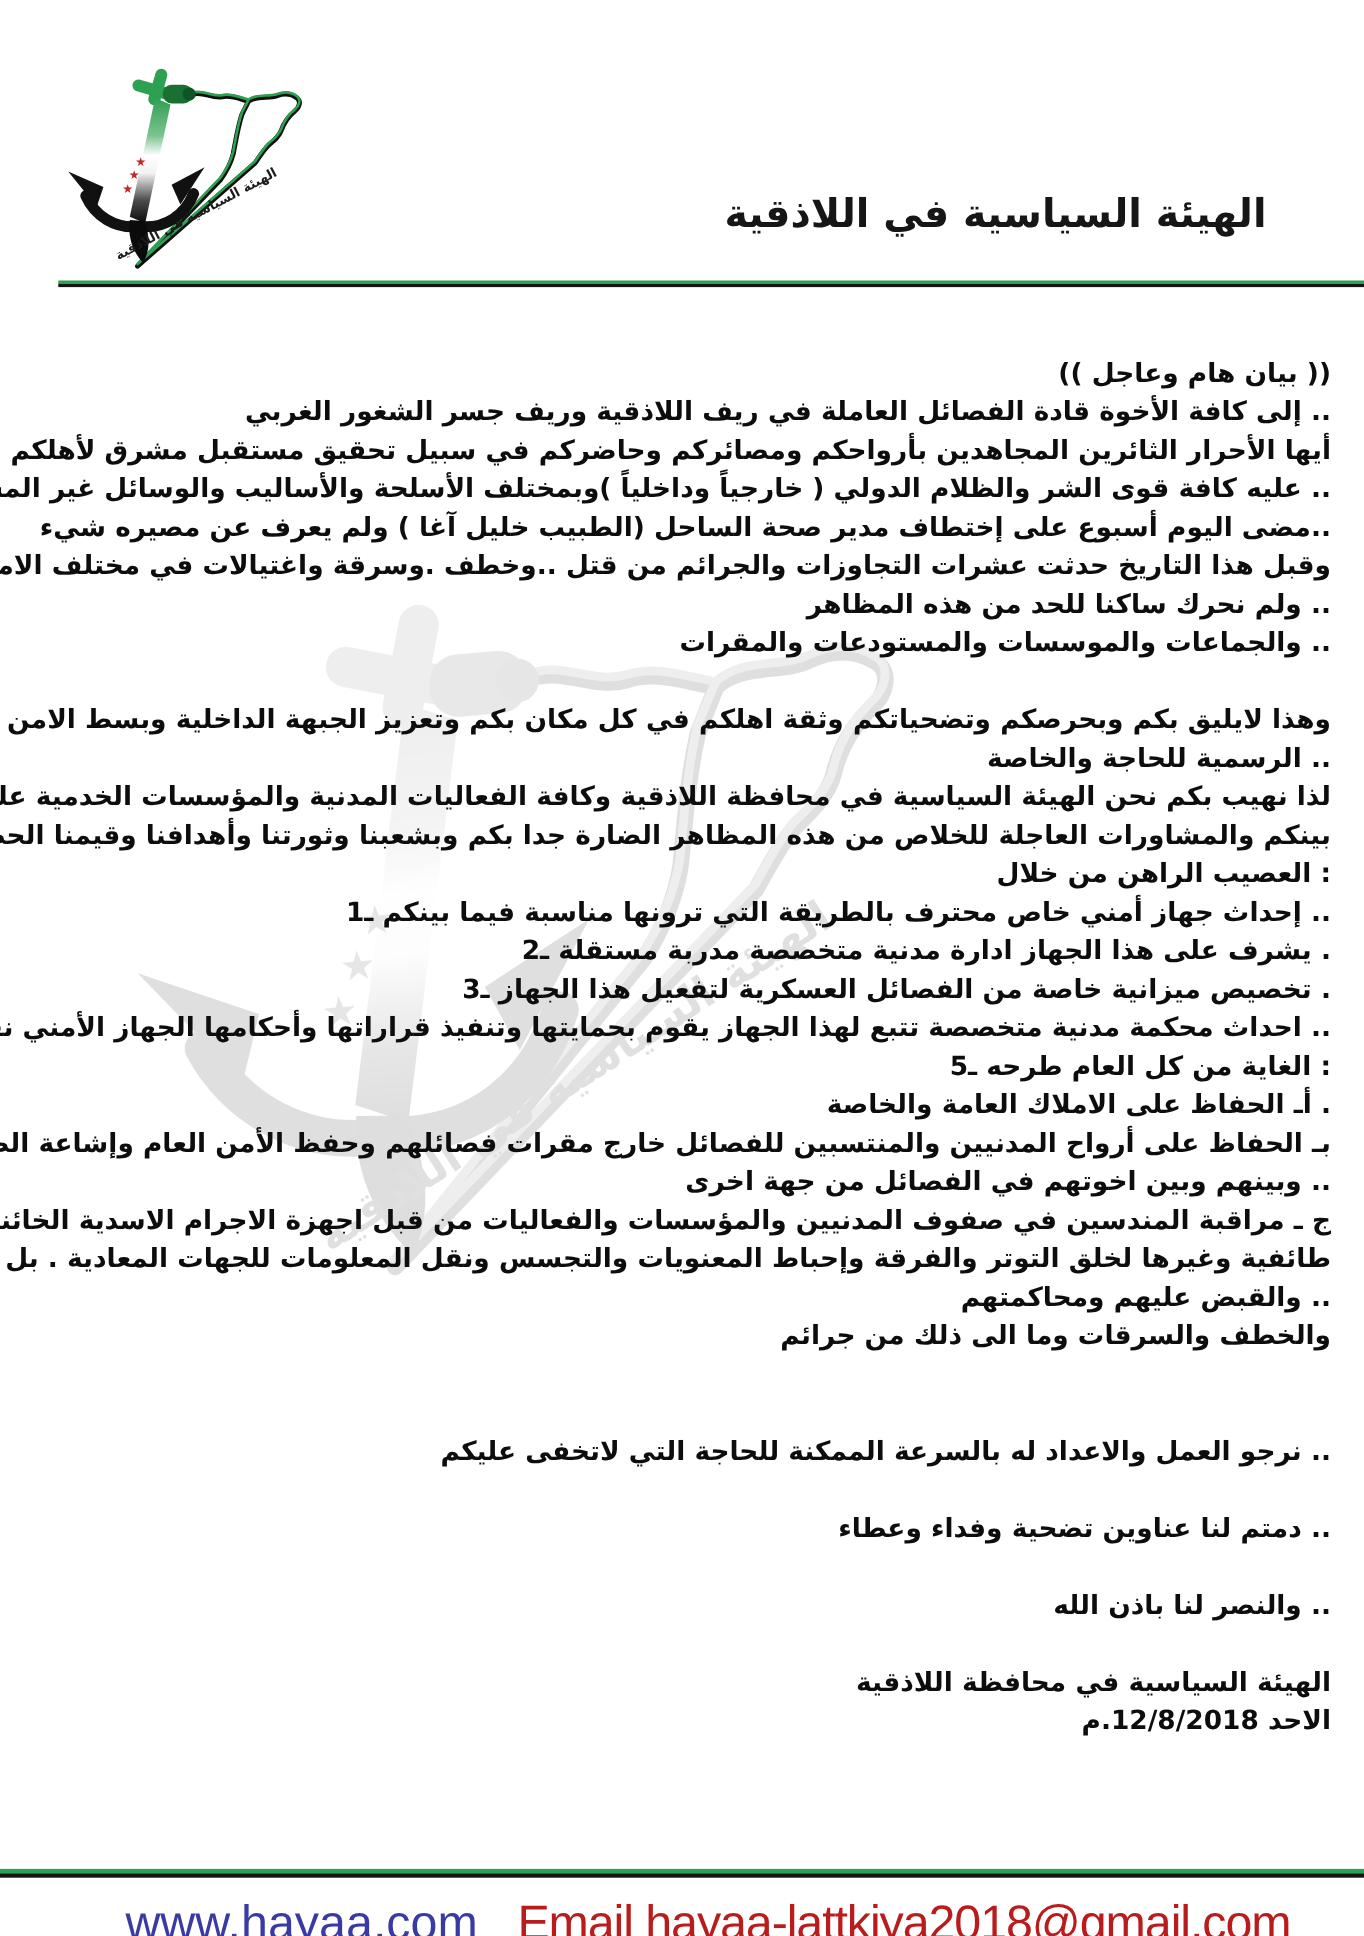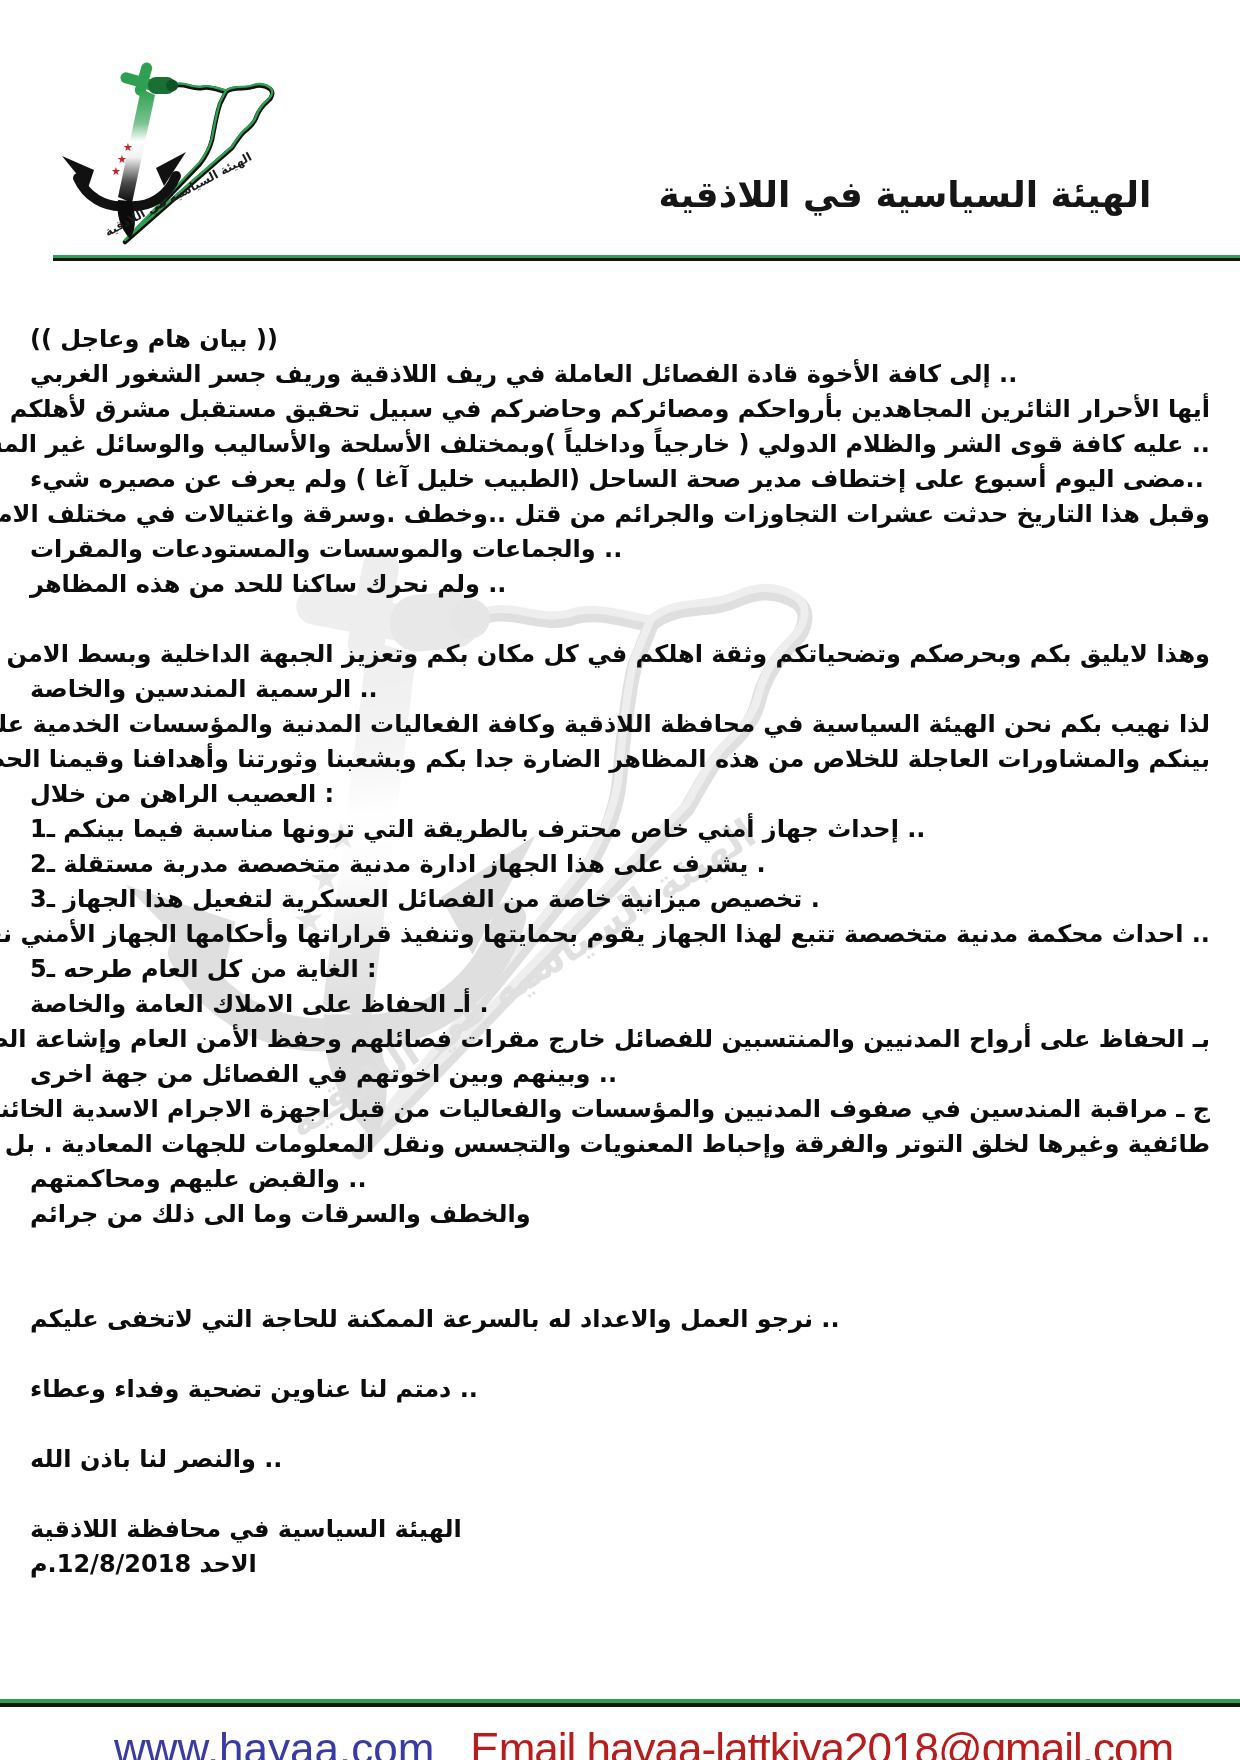--- a/index.html
+++ b/index.html
@@ -21,21 +21,21 @@
   .top-divider{position:absolute;left:53px;right:0;top:211px;}
   .top-divider .g{height:3px;background:var(--accent_green);}
   .top-divider .b{height:3px;background:var(--line_black);}
 
   
   .watermark{position:absolute;left:90px;top:460px;width:1000px;height:680px;
       opacity:0.13;filter:grayscale(100%);transform:rotate(-5deg);pointer-events:none;}
 
   
   .body-text{position:absolute;left:30px;right:30px;top:278px;direction:rtl;
-      text-align:left;color:#0d0d0d;}
+      text-align:right;color:#0d0d0d;}
   .bline{height:35px;line-height:35px;font-size:24px;font-weight:bold;
       white-space:nowrap;font-family:"DejaVu Sans",sans-serif;}
   .bline.blank{height:35px;}
 
   
   .footer-divider{position:absolute;left:0;right:0;top:1655px;}
   .footer-divider .g{height:4px;background:var(--accent_green);}
   .footer-divider .b{height:4px;background:var(--line_black);}
   .page-footer{position:absolute;left:114px;top:1680px;right:20px;
       display:flex;align-items:baseline;gap:36px;
@@ -120,25 +120,25 @@
     <use href="#hayaa-logo"></use>
   </svg>
 
   <div class="body-text">
       <div class="bline">(( بيان هام وعاجل ))</div>
       <div class="bline">.. إلى كافة الأخوة  قادة الفصائل العاملة في ريف اللاذقية وريف جسر الشغور الغربي</div>
       <div class="bline">أيها الأحرار الثائرين المجاهدين  بأرواحكم  ومصائركم وحاضركم في سبيل تحقيق  مستقبل مشرق  لأهلكم وأبنائكم في وطنكم  الذي تكالبت</div>
       <div class="bline">.. عليه كافة قوى الشر والظلام  الدولي ( خارجياً وداخلياً )وبمختلف الأسلحة والأساليب   والوسائل غير المشروعة</div>
       <div class="bline">..مضى اليوم أسبوع على إختطاف مدير صحة الساحل (الطبيب خليل آغا ) ولم يعرف عن مصيره شيء</div>
       <div class="bline">وقبل هذا التاريخ حدثت عشرات التجاوزات والجرائم من قتل ..وخطف .وسرقة واغتيالات في مختلف الاماكن والمقرات تعرض لها الأفراد</div>
+      <div class="bline">.. ولم نحرك ساكنا للحد من هذه المظاهر</div>
       <div class="bline">.. والجماعات والموسسات والمستودعات والمقرات</div>
-      <div class="bline">.. ولم نحرك ساكنا للحد من هذه المظاهر</div>
       <div class="bline blank"></div>
       <div class="bline">وهذا لايليق بكم وبحرصكم  وتضحياتكم وثقة اهلكم في كل مكان بكم  وتعزيز الجبهة الداخلية وبسط الامن بين الناس وحماية المؤسسات</div>
-      <div class="bline">.. الرسمية المندسين والخاصة</div>
+      <div class="bline">.. الرسمية للحاجة والخاصة</div>
       <div class="bline">لذا نهيب بكم نحن الهيئة السياسية في محافظة اللاذقية وكافة الفعاليات المدنية والمؤسسات الخدمية على وجه السرعة من خلال التعاون</div>
       <div class="bline">بينكم  والمشاورات العاجلة للخلاص من هذه المظاهر الضارة جدا بكم وبشعبنا وثورتنا وأهدافنا وقيمنا الحضارية خاصة في هذا الظرف</div>
       <div class="bline">: العصيب الراهن من خلال</div>
       <div class="bline">.. إحداث جهاز أمني خاص محترف بالطريقة التي ترونها مناسبة فيما بينكم ـ1</div>
       <div class="bline">. يشرف على هذا الجهاز ادارة مدنية متخصصة مدربة مستقلة ـ2</div>
       <div class="bline">. تخصيص ميزانية خاصة من الفصائل العسكرية لتفعيل هذا الجهاز ـ3</div>
       <div class="bline">.. احداث محكمة مدنية  متخصصة تتبع لهذا الجهاز يقوم بحمايتها وتنفيذ قراراتها  وأحكامها الجهاز الأمني نفسه ـ4</div>
       <div class="bline">: الغاية من كل العام طرحه ـ5</div>
       <div class="bline">. أـ الحفاظ على الاملاك العامة والخاصة</div>
       <div class="bline">بـ الحفاظ على أرواح المدنيين والمنتسبين للفصائل خارج مقرات فصائلهم وحفظ الأمن العام وإشاعة الطمأنينة والثقة بين الناس من جهة</div>

